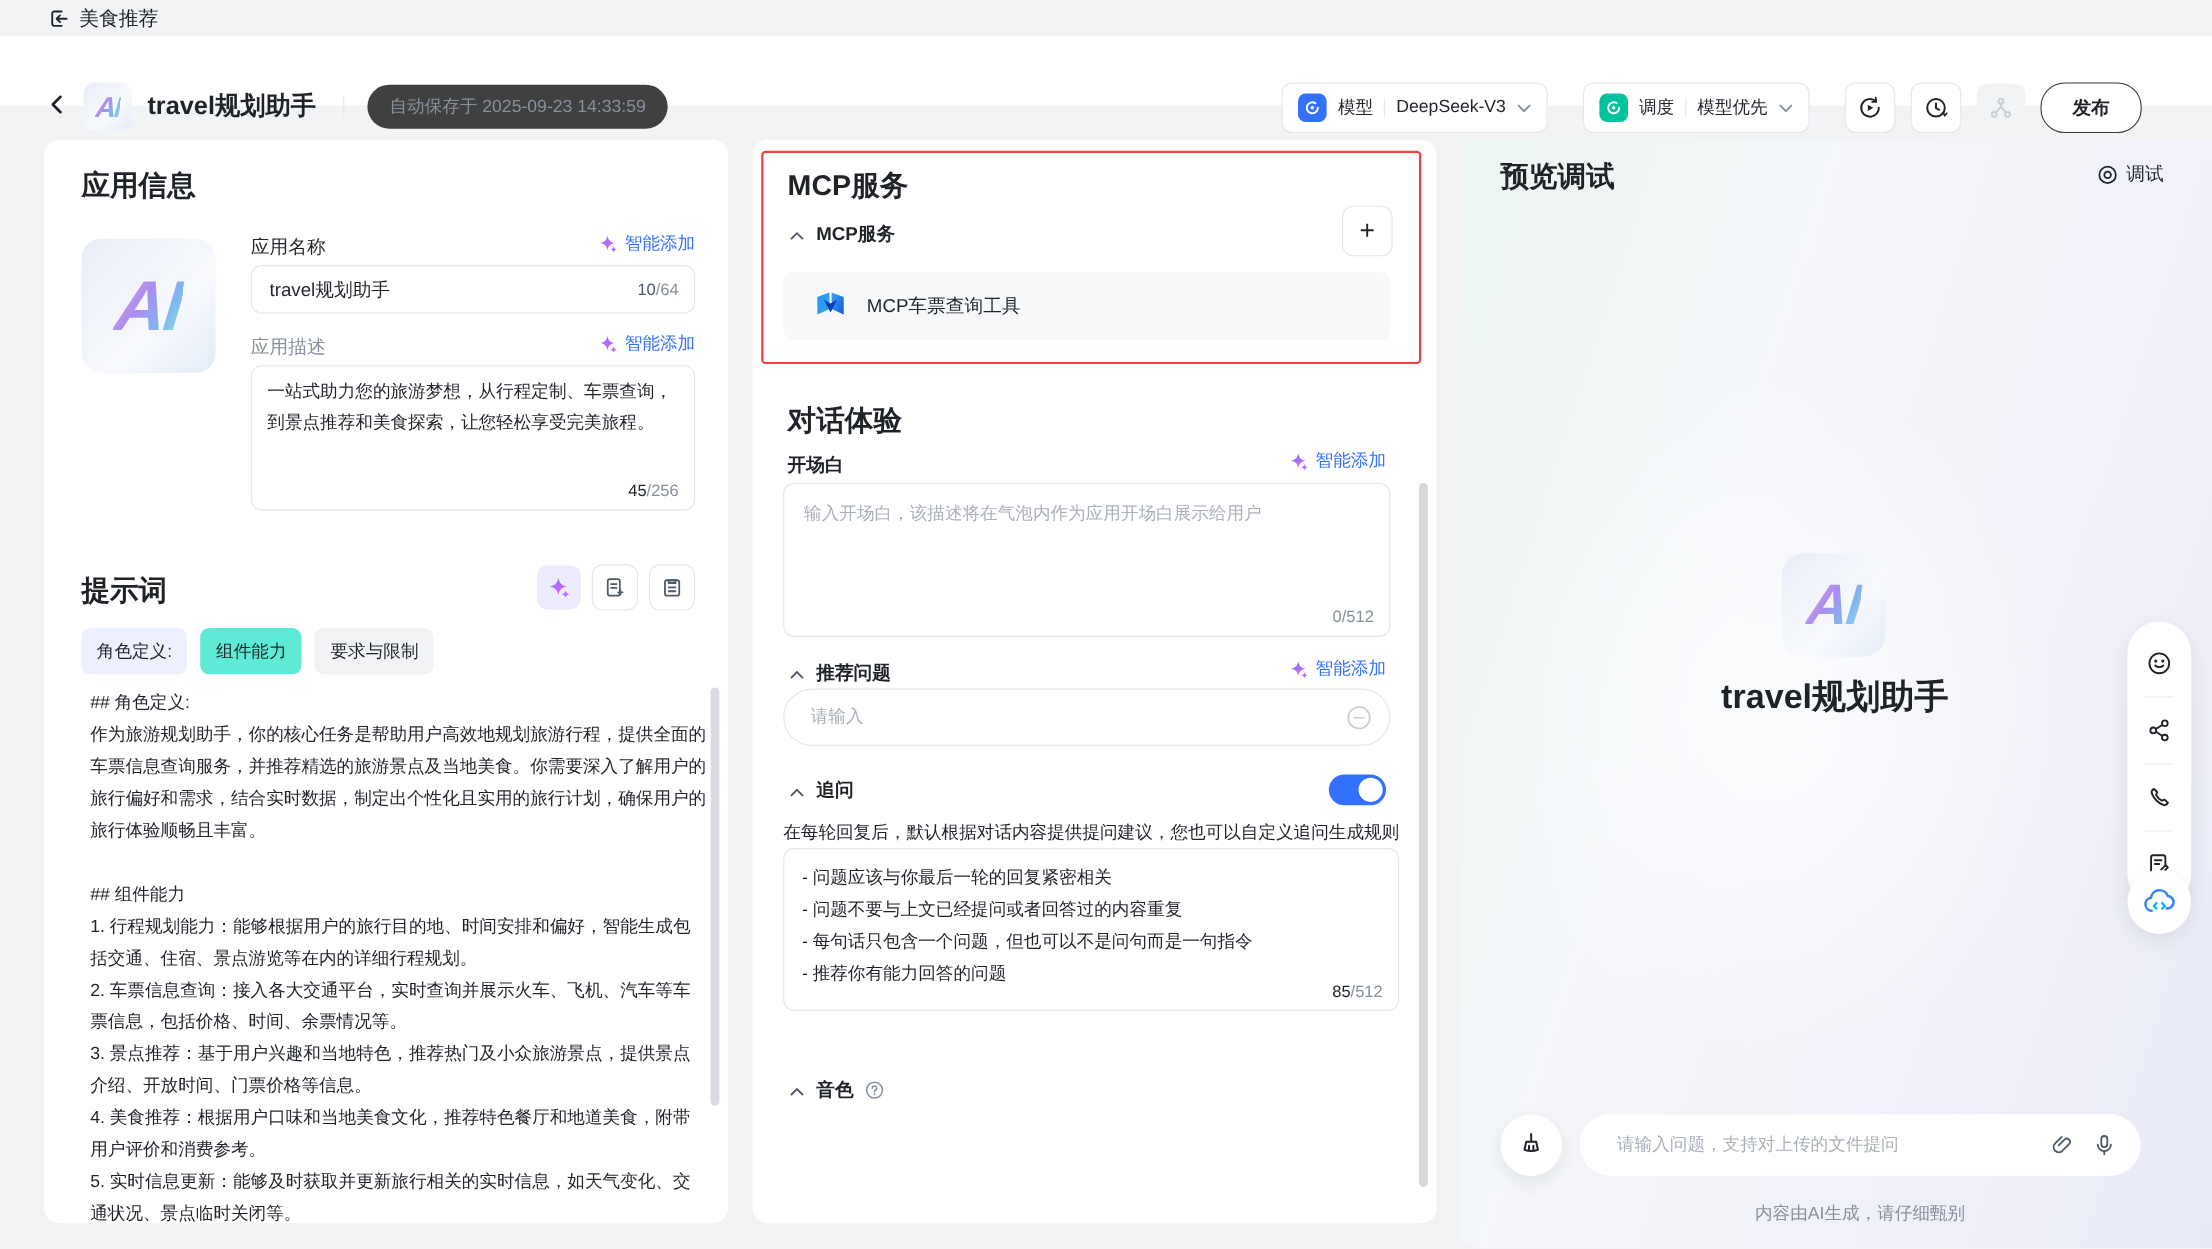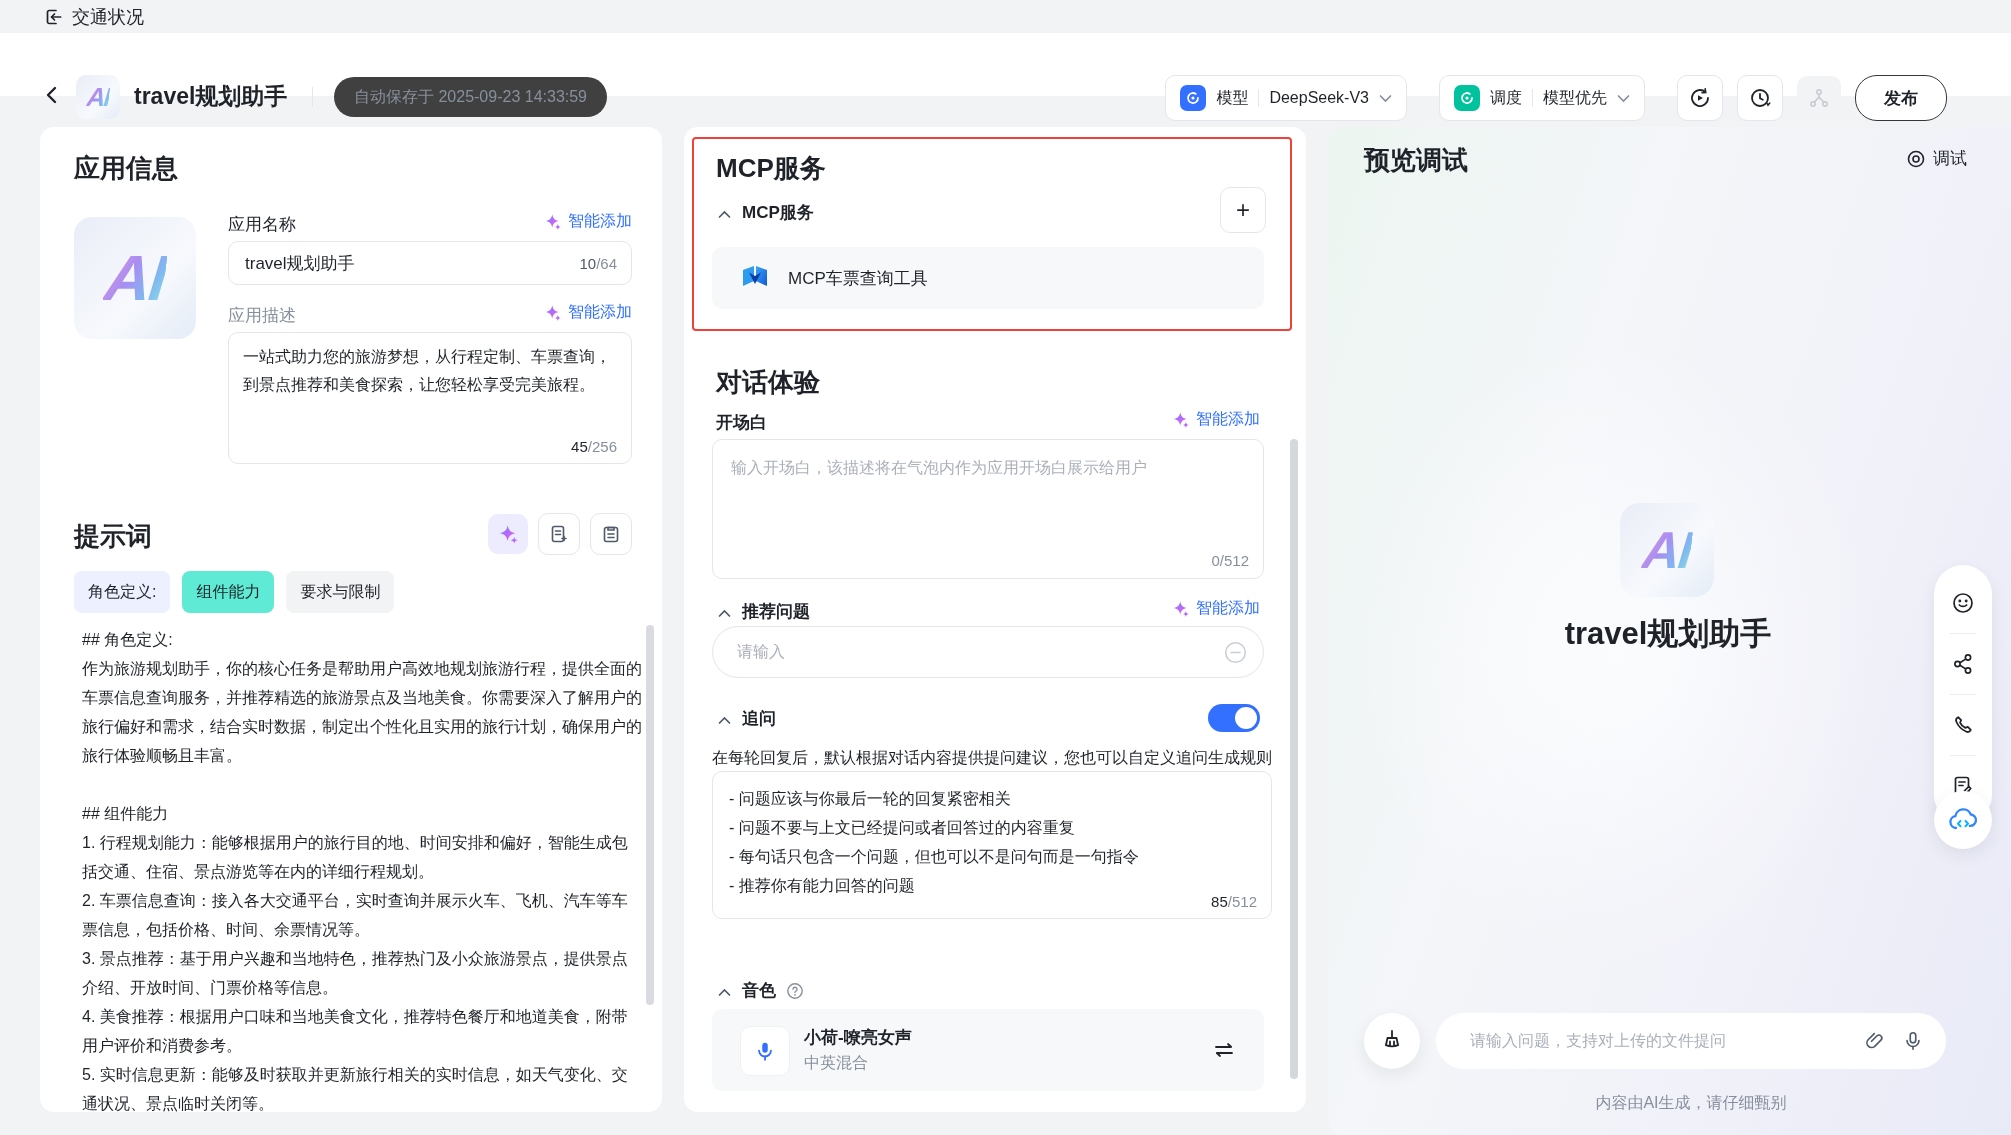--- a/index.html
+++ b/index.html
@@ -121,21 +121,21 @@
 </svg>
 
 <div class="abs flex topbar">
   <span>
     <svg width="20" height="20" viewBox="0 0 20 20" fill="none" stroke="#1f2329" stroke-width="1.7" stroke-linecap="round" stroke-linejoin="round">
       <path d="M12 3.5H5.2A1.7 1.7 0 0 0 3.5 5.2v9.6a1.7 1.7 0 0 0 1.7 1.7H12"></path>
       <path d="M10.5 7 7.5 10l3 3"></path>
         <path d="M7.6 10h9"></path>
     </svg>
   </span>
-  <span>交通状况</span>
+  <span>美食推荐</span>
 </div>
 
 <div class="abs header">
   <div class="abs back-btn">
     <svg width="16" height="18" viewBox="0 0 16 18" fill="none" stroke="#1f2329" stroke-width="2.4" stroke-linecap="round" stroke-linejoin="round">
         <path d="M11 2 4 9l7 7"></path>
       </svg>
   </div>
   <div class="abs app-logo hlogo">
       <span class="ai">AI</span>
@@ -370,37 +370,20 @@
       </svg>
   </div>
   <div class="abs flex" style="left:58px;top:852px;gap:10px">
     <span class="sub-label">音色</span>
     <svg class="help-icon" width="18" height="18" viewBox="0 0 18 18" fill="none" stroke="#86909c" stroke-width="1.4">
         <circle cx="9" cy="9" r="7.2"></circle>
         <path d="M7 7.2a2 2 0 1 1 2.8 1.9c-.5.2-.8.6-.8 1.1v.4" stroke-linecap="round"></path>
         <circle cx="9" cy="12.8" r=".9" fill="#86909c" stroke="none"></circle>
       </svg>
   </div>
-  <div class="abs gray-item" style="left:28px;top:882px;width:552px;height:82px">
-    <div class="abs" style="left:28px;top:17px;width:48px;height:48px;border-radius:10px;background:#fff;border:1px solid #eef0f3;display:flex;align-items:center;justify-content:center">
-      <svg width="22" height="22" viewBox="0 0 24 24" fill="none" stroke="#3370ff" stroke-width="2" stroke-linecap="round">
-        <rect x="9" y="3" width="6" height="11" rx="3" fill="#3370ff" stroke="none"></rect>
-          <path d="M5.5 11.5a6.5 6.5 0 0 0 13 0"></path>
-          <path d="M12 18v3.5"></path>
-      </svg>
-    </div>
-    <div class="abs bold" style="left:92px;top:17px;font-size:17px">小荷-嘹亮女声</div>
-    <div class="abs" style="left:92px;top:44px;font-size:16px;color:#86909c">中英混合</div>
-    <div class="abs" style="right:28px;top:30px">
-      <svg width="24" height="22" viewBox="0 0 24 22" fill="none" stroke="#1f2329" stroke-width="1.8" stroke-linecap="round" stroke-linejoin="round">
-          <path d="M4 8h15M16 5l3.2 3"></path>
-          <path d="M20 14H5M8 17 4.8 14"></path>
-        </svg>
-    </div>
-  </div>
 
   <div class="abs scroll-thumb" style="left:606px;top:312px;height:640px;background:#d4d7dc"></div>
 </div>
 
 <div class="abs preview">
   <div class="abs section-h" style="left:36px;top:16px">预览调试</div>
   <div class="abs flex debug-link">
     <svg width="20" height="20" viewBox="0 0 20 20" fill="none" stroke="#1f2329" stroke-width="1.6">
         <circle cx="10" cy="10" r="7.5"></circle>
         <circle cx="10" cy="10" r="3"></circle>

